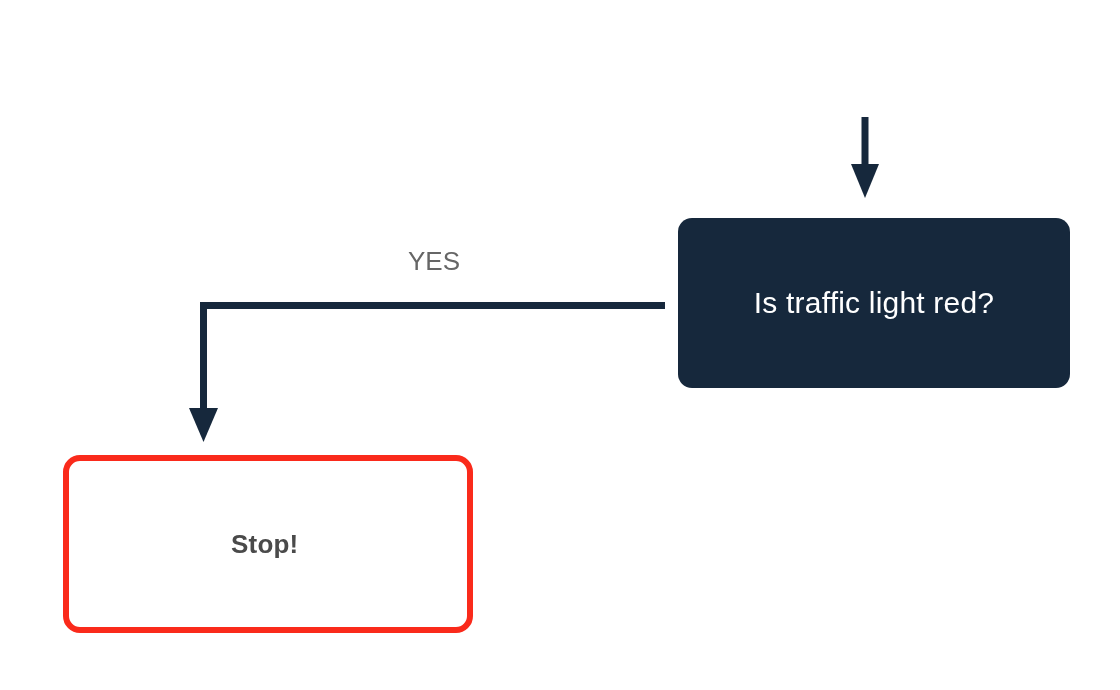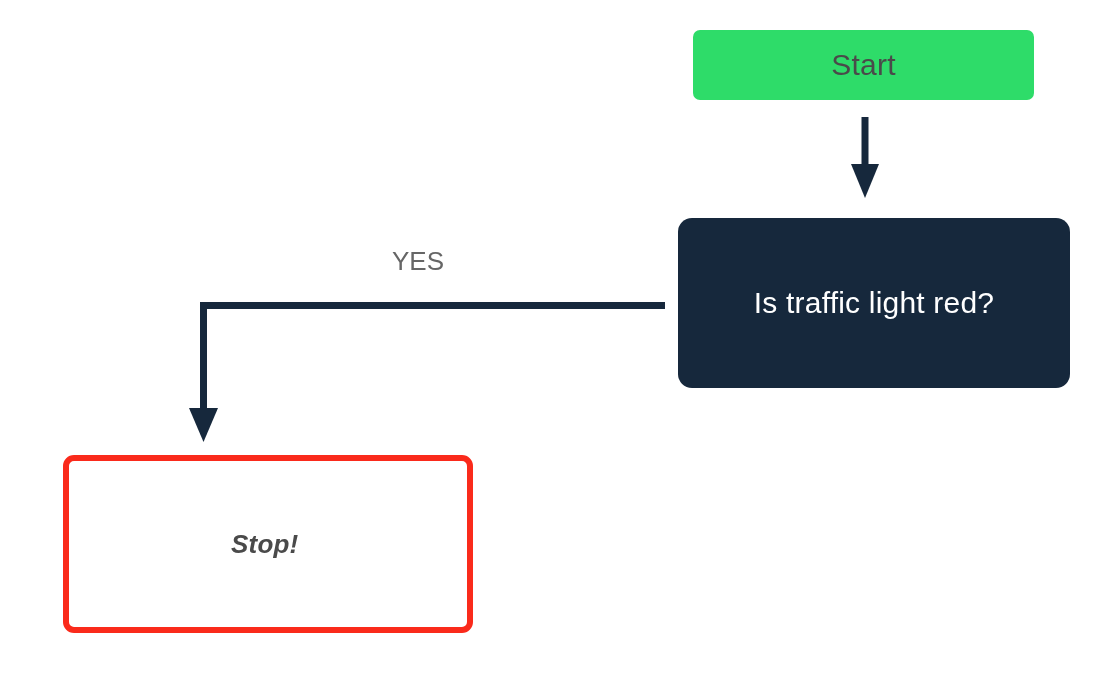--- a/index.html
+++ b/index.html
@@ -58,23 +58,22 @@
   }
 
   
   #node-stop {
     left: 63px;
     top: 455px;
     width: 410px;
     height: 178px;
     background: #ffffff;
     border: 6px solid #fa2a1b;
-    border-radius: 11px;
+    border-radius: 17px;
     justify-content: flex-start;
-    font-style: italic;
   }
   #node-stop .node-label {
     color: #4a4a4a;
     font-size: 26px;
     line-height: 1;
     font-weight: bold;
     margin-left: 162px;
     letter-spacing: 0.2px;
   }
 
@@ -88,20 +87,21 @@
     pointer-events: none;
   }
 
   
   .edge-label {
     position: absolute;
     color: #666666;
     font-size: 26px;
     line-height: 1;
     white-space: nowrap;
+    margin-left: 16px;
   }
   #edge-label-yes {
     left: 392px;
     top: 248px;
   }
 </style>
 </head>
 <body>
 
 <div id="canvas">
@@ -114,23 +114,20 @@
     </g>
 
     <g>
       <path d="M 665,305.5 L 203.5,305.5 L 203.5,410" stroke="#16283c" stroke-width="7" fill="none" stroke-linecap="butt" stroke-linejoin="miter"></path>
       <polygon points="189,408 218,408 203.5,442" fill="#16283c"></polygon>
     </g>
   </svg>
 
   <div class="edge-label" id="edge-label-yes">YES</div>
 
-  <div class="node" id="node-start">
-    <span class="node-label">Start</span>
-  </div>
 
   <div class="node" id="node-decision">
     <span class="node-label">Is traffic light red?</span>
   </div>
 
   <div class="node" id="node-stop">
     <span class="node-label">Stop!</span>
   </div>
 
 </div>

